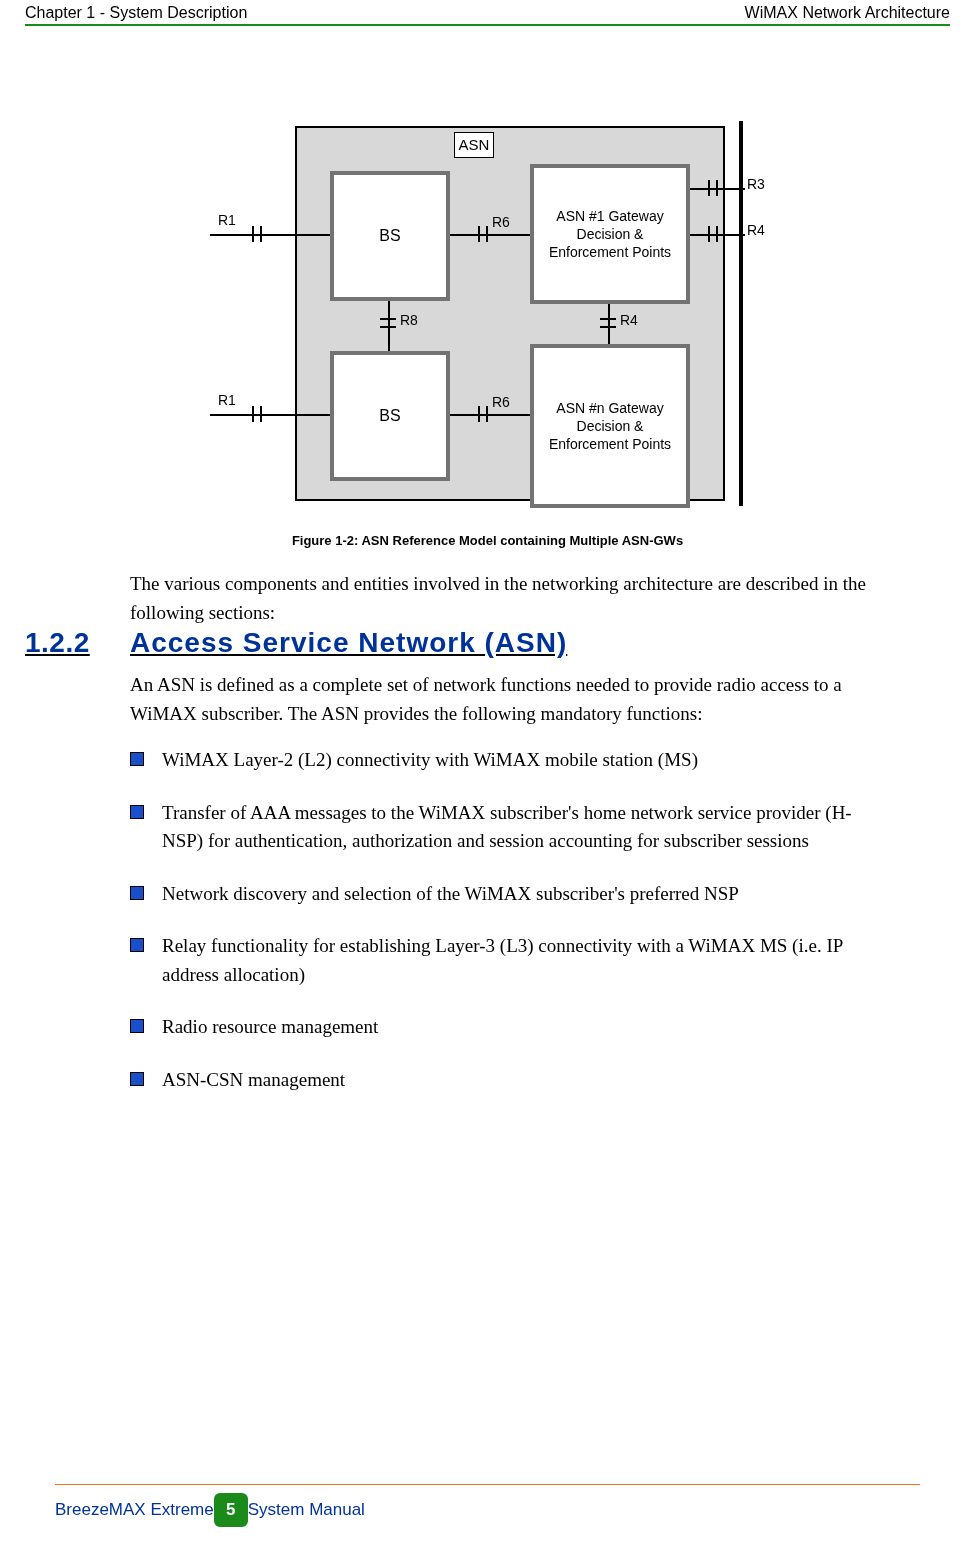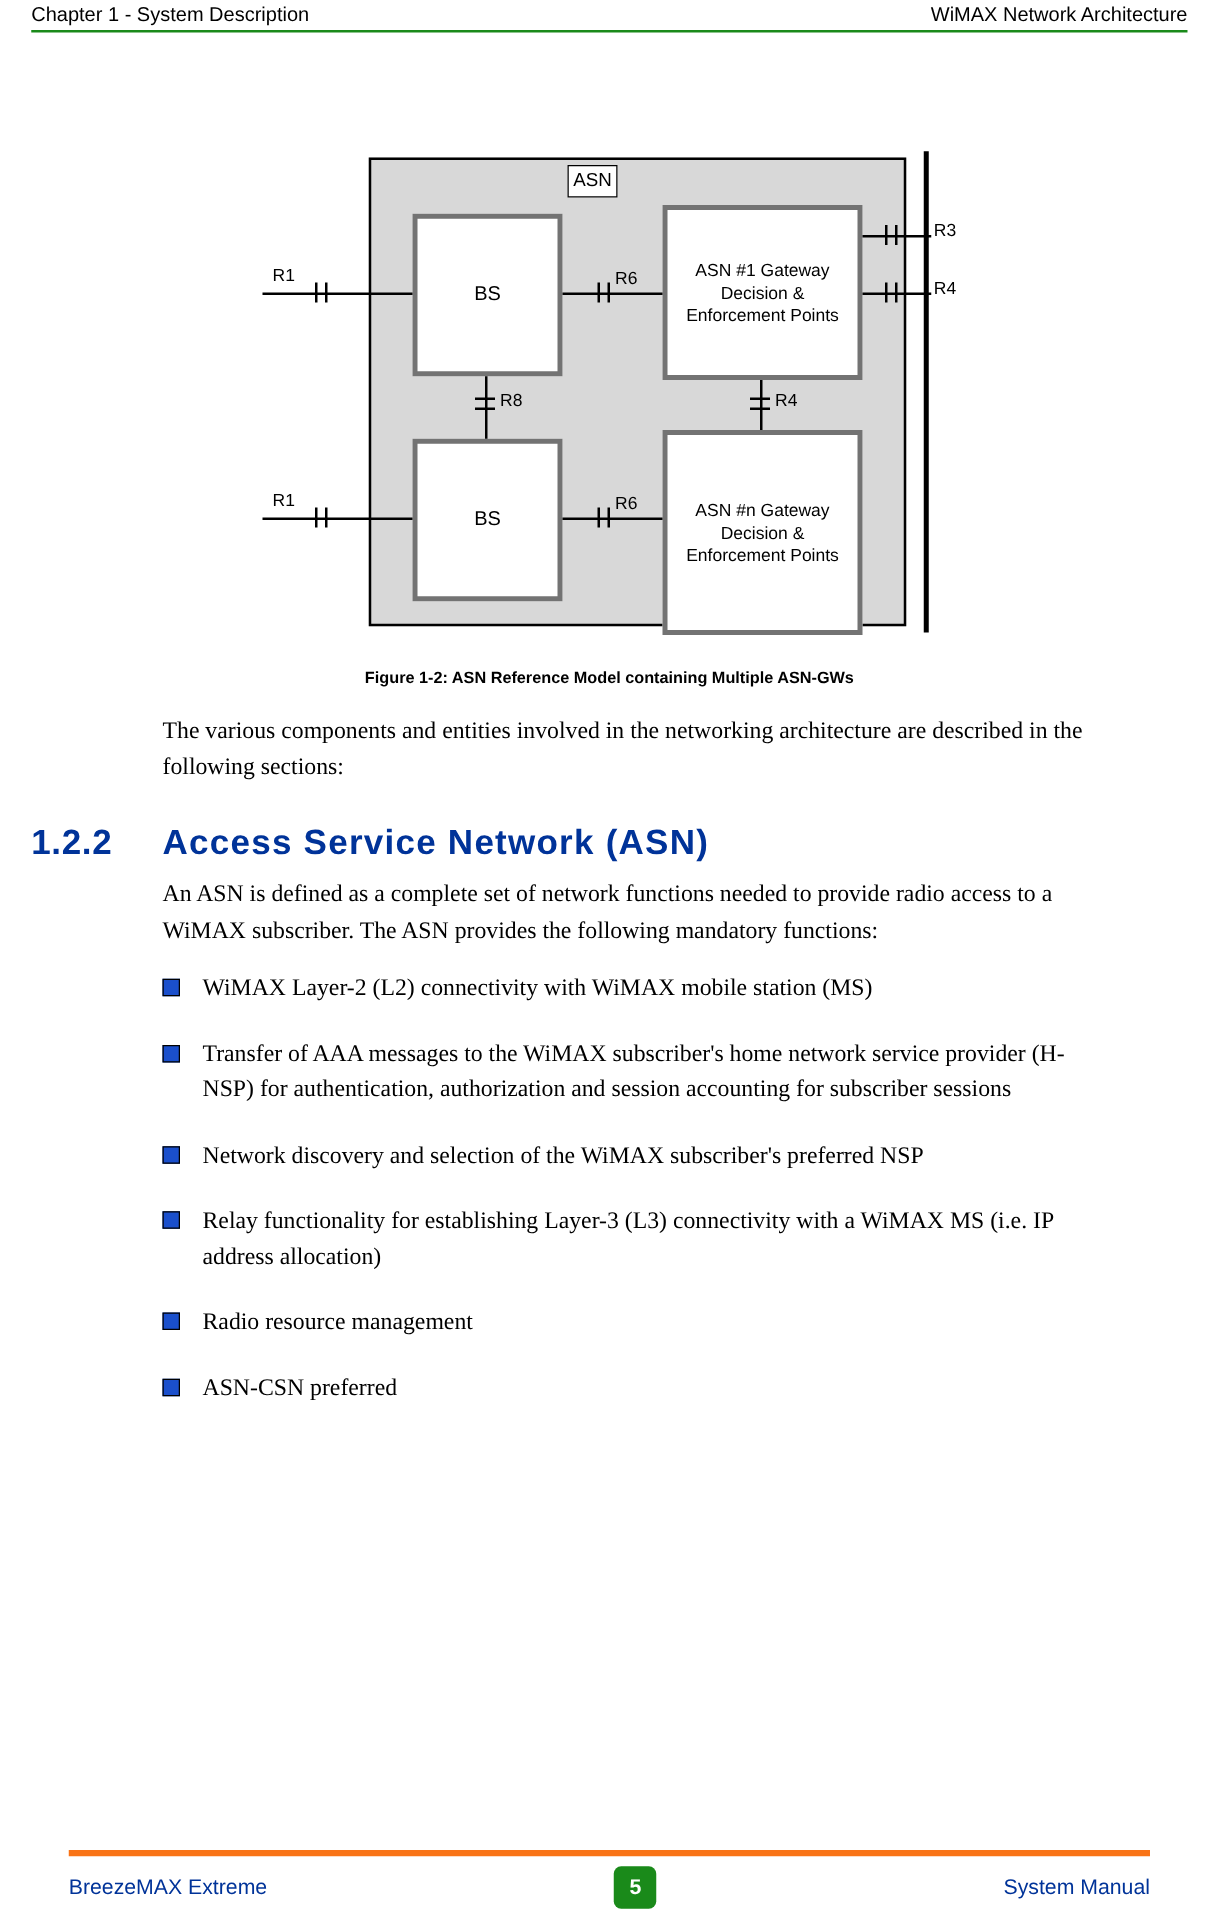--- a/index.html
+++ b/index.html
@@ -82,22 +82,22 @@
     margin-top: 28px;
   }
   .body-text {
     margin: 22px 0 0 105px;
     font-size: 19px;
     line-height: 1.5;
     width: 758px;
   }
   .section-row {
     display: flex;
-    margin-top: 30px;
     margin-bottom: 6px;
+    text-decoration: underline;
   }
   .section-num {
     font-family: Arial, Helvetica, sans-serif;
     font-weight: bold;
     font-size: 28px;
     color: #003399;
     width: 105px;
     letter-spacing: 0.5px;
   }
   .section-title {
@@ -126,27 +126,25 @@
     margin-right: 18px;
     margin-top: 6px;
   }
   .footer {
     position: absolute;
     bottom: 18px;
     left: 55px;
     right: 55px;
     display: flex;
     align-items: center;
-    justify-content: space-between;
     font-family: Arial, Helvetica, sans-serif;
     font-size: 17px;
     color: #003399;
-    border-top: 5px solid #f97316;
+    border-top: 1px solid #f97316;
     padding-top: 8px;
-    gap: 12px;
   }
   .page-badge {
     width: 34px;
     height: 34px;
     background: #1a8a1a;
     color: #fff;
     border-radius: 6px;
     display: flex;
     align-items: center;
     justify-content: center;
@@ -250,21 +248,21 @@
     <div class="list-item">
         <div class="bullet"></div>
         <div>Relay functionality for establishing Layer-3 (L3) connectivity with a WiMAX MS (i.e. IP address allocation)</div>
       </div>
     <div class="list-item">
         <div class="bullet"></div>
         <div>Radio resource management</div>
       </div>
     <div class="list-item">
         <div class="bullet"></div>
-        <div>ASN-CSN preferred</div>
+        <div>ASN-CSN management</div>
       </div>
   </div>
 </div>
 
 <div class="footer">
   <span>BreezeMAX Extreme</span>
   <div class="page-badge">
       <span>5</span>
     </div>
   <span>System Manual</span>

